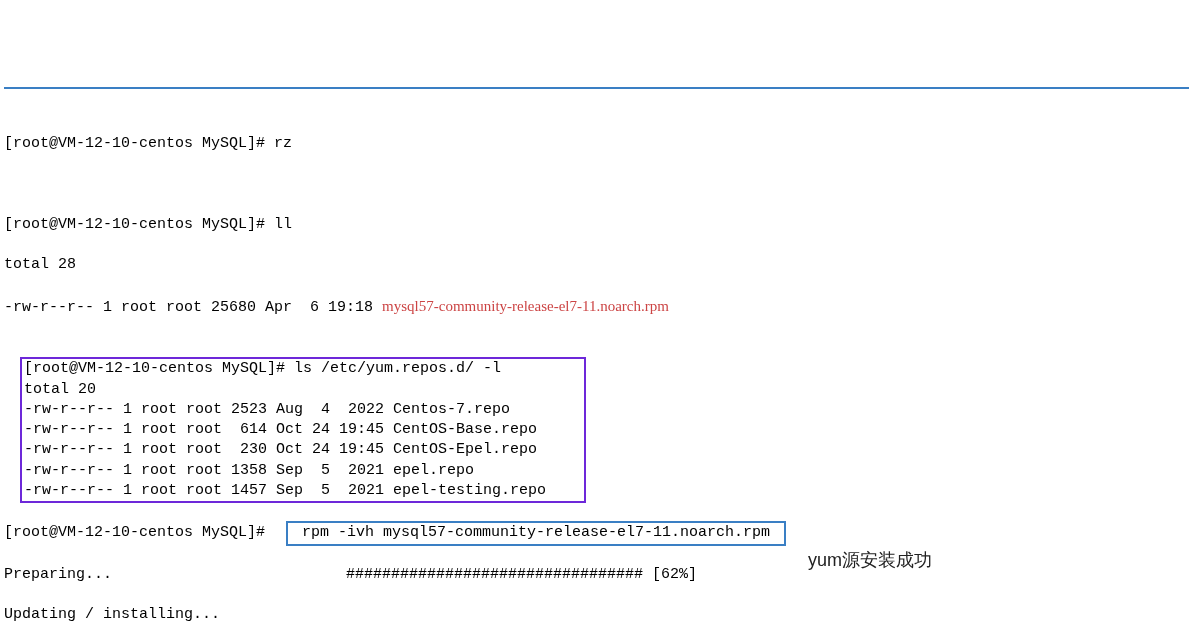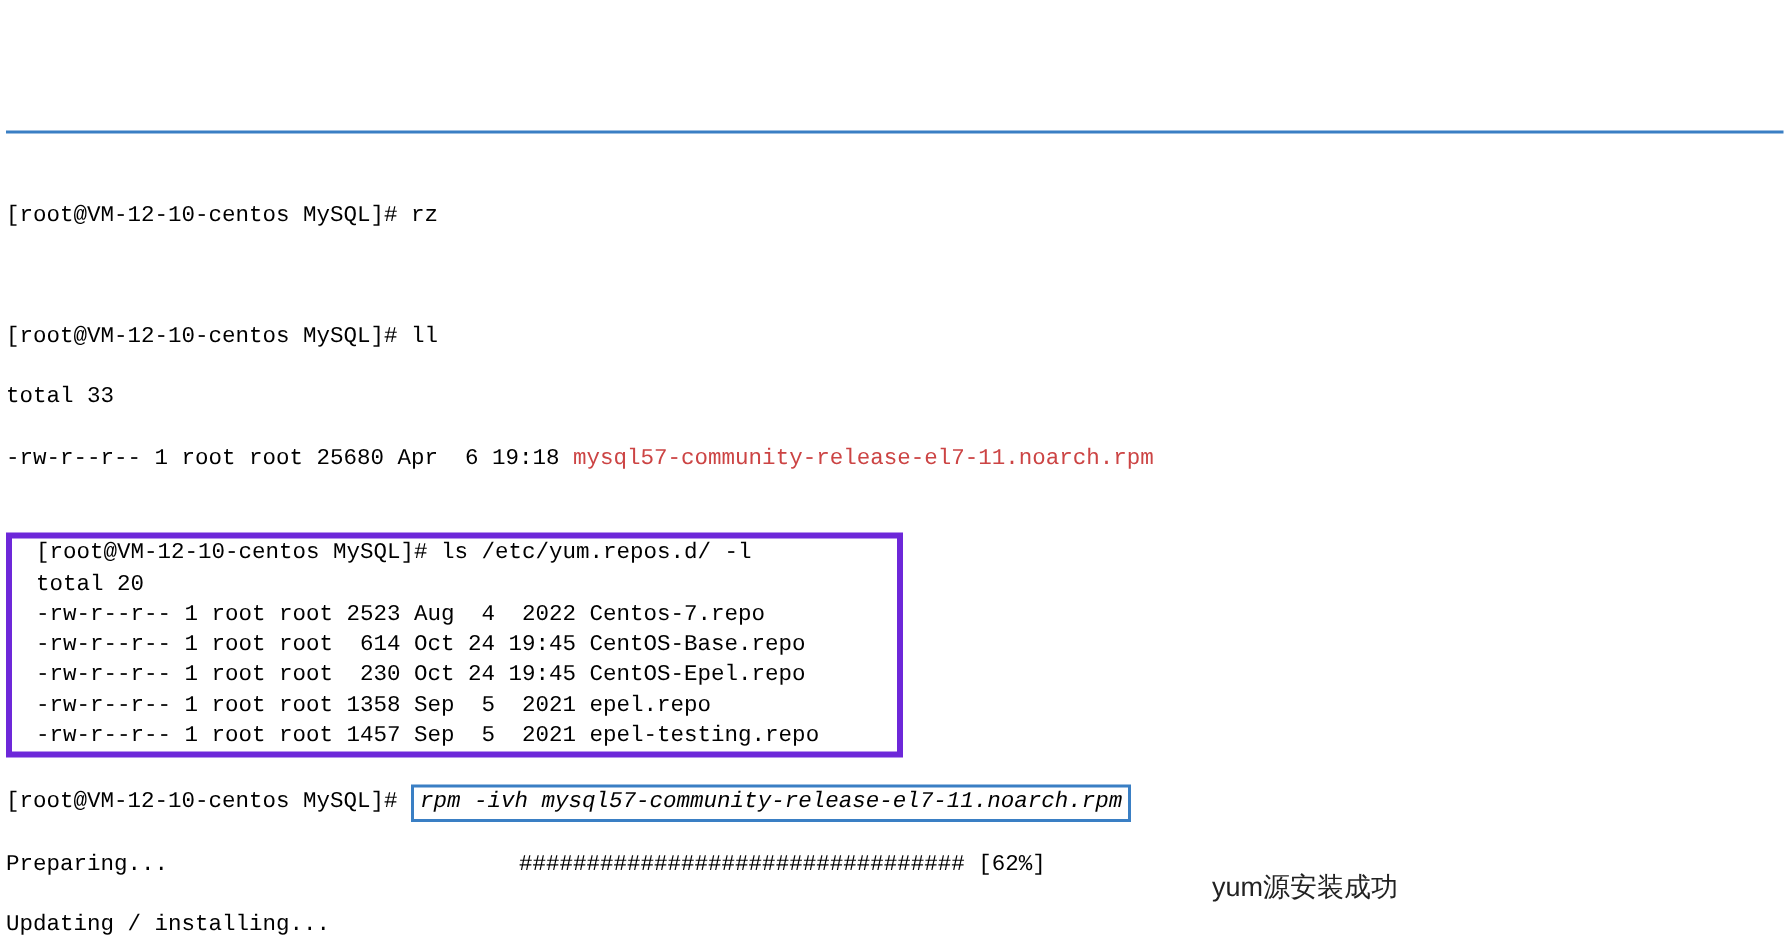--- a/index.html
+++ b/index.html
@@ -11,53 +11,52 @@
       padding: 6px 4px;
       line-height: 1.35;
       white-space: pre;
       position: relative;
     }
     .top-border {
       border-top: 2px solid #3a7fc4;
       margin-bottom: 4px;
     }
     .line { white-space: pre; }
-    .red-text { color: #cc4444; }
+    .red-text { color: #cc4444; font-family: Liberation Serif, serif; }
     .red-box-block {
-      border: 4px solid #6d28d9;
-      padding: 0 16px;
+      border: 2px solid #6d28d9;
+      padding: 0 2px;
       display: inline-block;
-      margin: -1px 0;
+      margin: -1px 16px;
     }
     .blue-box {
       border: 2px solid #3a7fc4;
       display: inline-block;
-      padding: 0 4px;
-      margin: -1px 0;
-      font-style: italic;
+      padding: 0 14px;
+      margin: -1px 12px;
     }
     .annotation {
       position: absolute;
       font-family: "Microsoft YaHei", Arial, sans-serif;
       font-size: 18px;
       color: #222;
     }
     .block-group { display: inline-block; vertical-align: top; }
   </style>
 </head>
 <body>
 
 
 
 <div class="top-border"></div>
 
 <div class="line"><span>[root@VM-12-10-centos MySQL]# </span><span>rz</span></div>
 <div class="line"> </div>
 <div class="line"><span>[root@VM-12-10-centos MySQL]# </span><span>ll</span></div>
-<div class="line">total 33</div>
+<div class="line">total 28</div>
 <div class="line"><span>-rw-r--r-- 1 root root 25680 Apr  6 19:18 </span><span class="red-text">mysql57-community-release-el7-11.noarch.rpm</span></div>
 
 <span class="red-box-block"><span class="block-group"><span class="line"><span>[root@VM-12-10-centos MySQL]# </span><span>ls /etc/yum.repos.d/ -l</span>         </span>
 <span class="line">total 20</span>
 <span class="line">-rw-r--r-- 1 root root 2523 Aug  4  2022 Centos-7.repo</span>
 <span class="line">-rw-r--r-- 1 root root  614 Oct 24 19:45 CentOS-Base.repo</span>
 <span class="line">-rw-r--r-- 1 root root  230 Oct 24 19:45 CentOS-Epel.repo</span>
 <span class="line">-rw-r--r-- 1 root root 1358 Sep  5  2021 epel.repo</span>
 <span class="line">-rw-r--r-- 1 root root 1457 Sep  5  2021 epel-testing.repo</span></span></span>
 
@@ -69,18 +68,18 @@
 
 
 
 
 
 
 
 
 
 
-<div class="annotation" style="left:808px; top:579px;">yum源安装成功</div>
+<div class="annotation" style="left:808px; top:548px;">yum源安装成功</div>
 
 
 
 
 
 
 </body></html>

